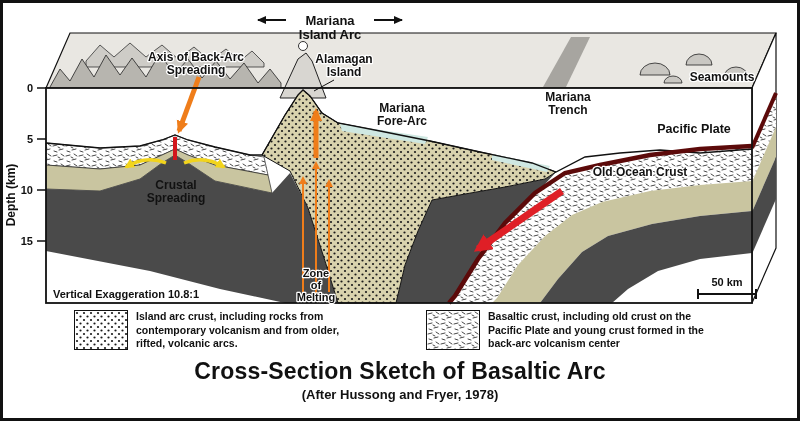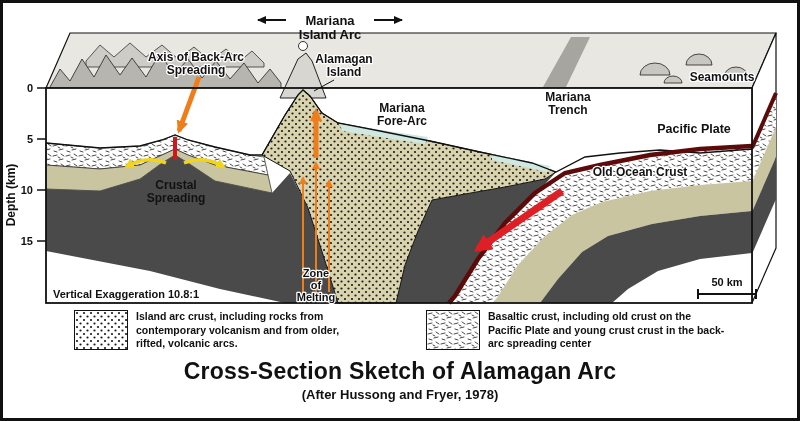--- a/index.html
+++ b/index.html
@@ -172,20 +172,20 @@
   <div class="legend-item">
     <svg class="swatch" width="52" height="38">
       <defs>
         <pattern id="legDash" width="13" height="10" patternUnits="userSpaceOnUse">
           <rect width="13" height="10" fill="#ffffff"></rect>
           <path d="M1,3 L5,2 M7,7 L11,6 M9,1 L12,3 M2,8 L5,9 M6,4 L8,5" stroke="#333" stroke-width="0.9" fill="none" stroke-linecap="round"></path>
         </pattern>
       </defs>
       <rect width="52" height="38" fill="url(#legDash)"></rect>
     </svg>
-    <div class="legend-text t2">Basaltic crust, including old crust on the Pacific Plate and young crust crust in the back-arc spreading center</div>
+    <div class="legend-text t2">Basaltic crust, including old crust on the Pacific Plate and young crust formed in the back-arc volcanism center</div>
   </div>
 </div>
 
-<div class="title">Cross-Section Sketch of Alamagan Arc</div>
+<div class="title">Cross-Section Sketch of Basaltic Arc</div>
 <div class="subtitle">(After Hussong and Fryer, 1978)</div>
 
 </div>
 
 </body></html>

